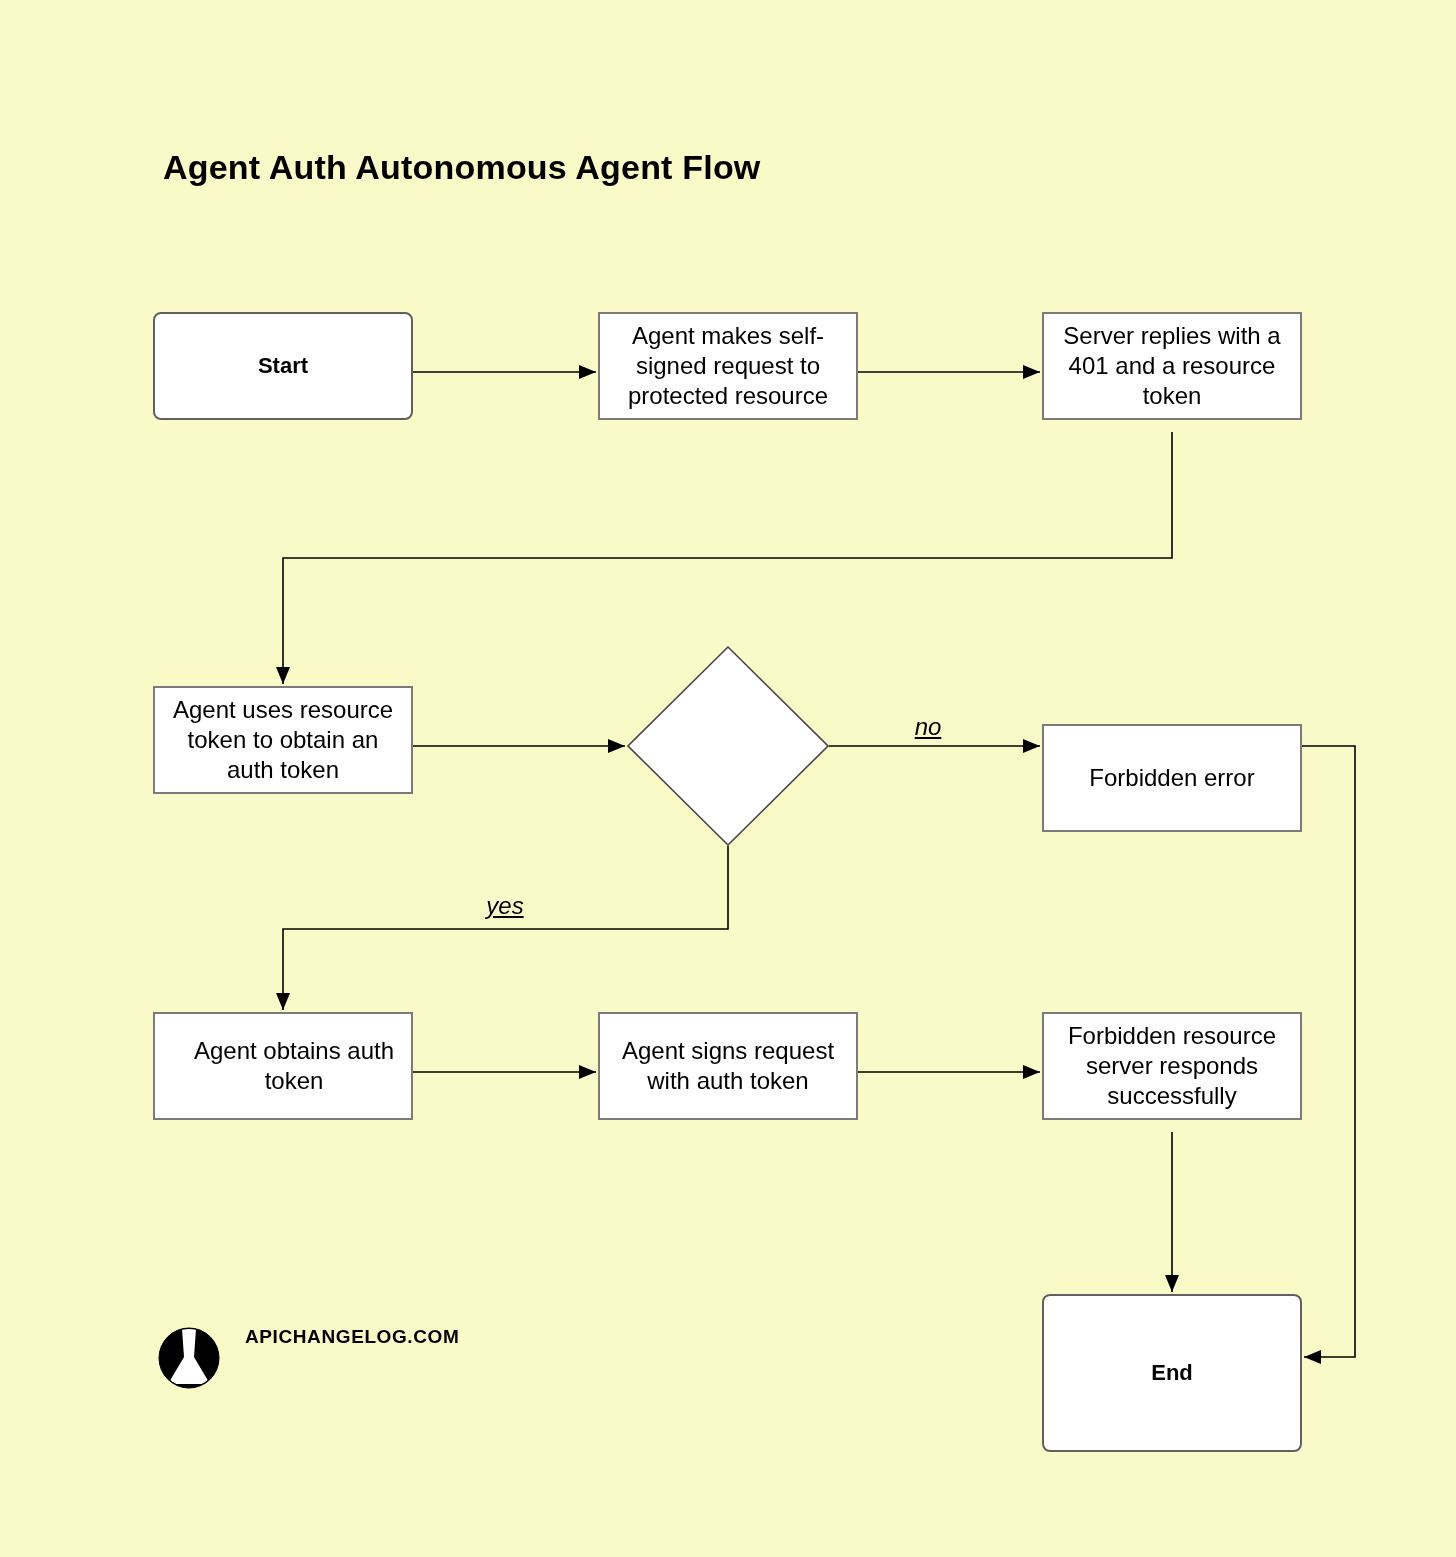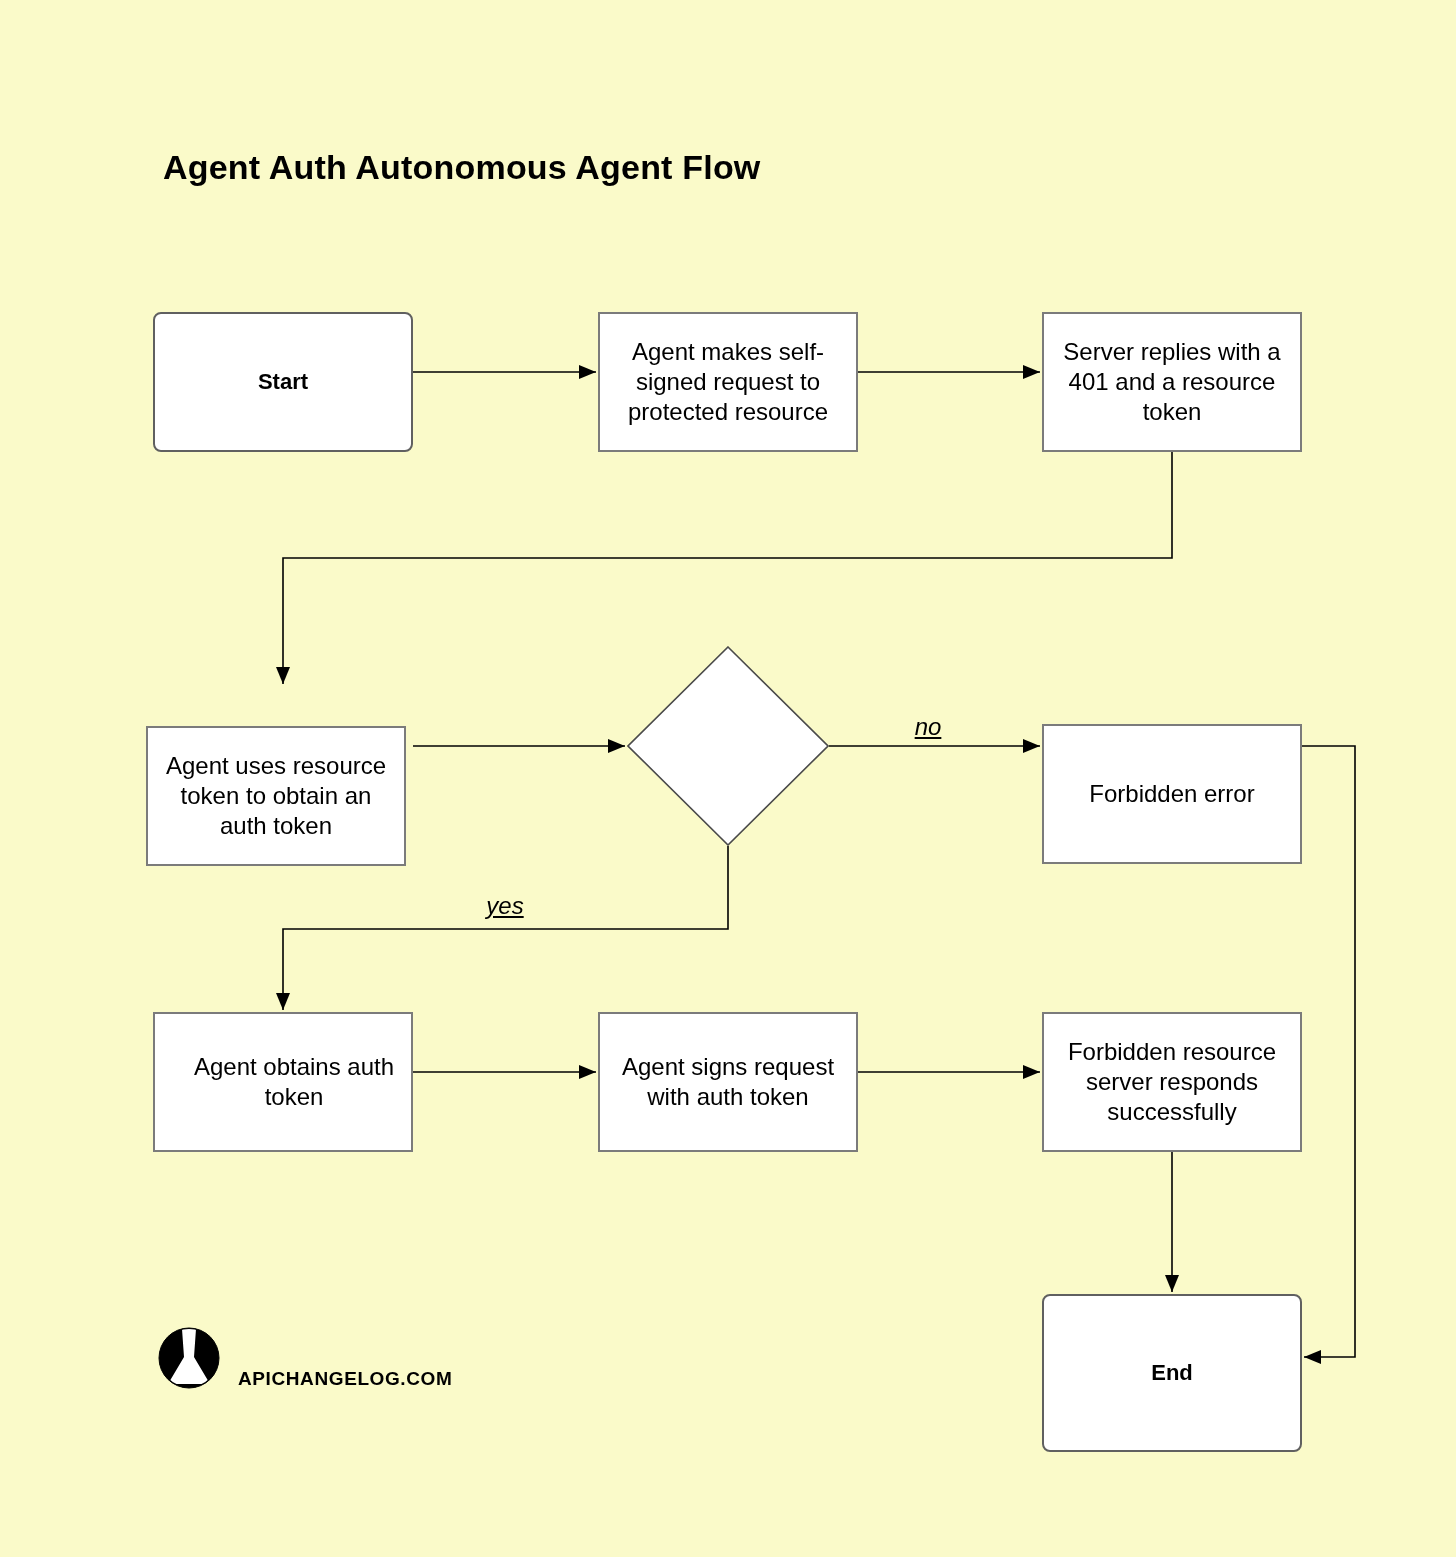--- a/index.html
+++ b/index.html
@@ -22,21 +22,21 @@
     overflow: hidden;
   }
   .page-title {
     position: absolute;
     left: 163px; top: 148px;
     font-size: 34px; font-weight: bold;
     letter-spacing: 0.2px;
   }
   .node {
     position: absolute;
-    width: 260px; height: 140px;
+    width: 260px; height: 108px;
     background: var(--node-fill);
     border: 2px solid var(--node-border);
     display: flex; align-items: center; justify-content: center;
     text-align: center;
     font-size: 24px; line-height: 1.25;
     padding: 6px 10px;
   }
   .terminator {
     border-radius: 8px;
     border-color: var(--terminator-border);
@@ -69,21 +69,21 @@
   }
   #edge-layer path {
     fill: none;
     stroke: var(--line);
     stroke-width: 1.6;
   }
   .footer-brand {
     position: absolute;
     left: 157px; top: 1326px;
     height: 64px;
-    display: flex; align-items: flex-end; gap: 17px;
+    display: flex; align-items: flex-start; gap: 24px;
   }
   .brand-text {
     font-size: 19px; font-weight: bold;
     letter-spacing: 0.6px;
   }
 </style>
 </head>
 <body>
 
 <div class="page-title">Agent Auth Autonomous Agent Flow</div>
@@ -105,21 +105,21 @@
   <path d="M1172,1132 V1292" marker-end="url(#arrow)"></path>
   <path d="M1302,746 H1355 V1357 H1304" marker-end="url(#arrow)"></path>
 </svg>
 
 <div class="node terminator" style="left:153px; top:312px;">Start</div>
 
 <div class="node" style="left:598px; top:312px;">Agent makes self-signed request to protected resource</div>
 
 <div class="node" style="left:1042px; top:312px;">Server replies with a 401 and a resource token</div>
 
-<div class="node" style="left:146px; top:686px;margin-top:40px;">Agent uses resource token to obtain an auth token</div>
+<div class="node" style="left:153px; top:686px;">Agent uses resource token to obtain an auth token</div>
 
 <div class="diamond-wrap">
   <svg width="202" height="200" viewBox="0 0 202 200">
     <polygon points="101,1 201,100 101,199 1,100" style="fill: var(--node-fill); stroke: var(--diamond-border); stroke-width: 1.6;"></polygon>
   </svg>
 </div>
 
 <div class="node" style="left:1042px; top:724px;">Forbidden error</div>
 
 <div class="node" style="left:153px; top:1012px;padding-left:32px;">Agent obtains auth token</div>

